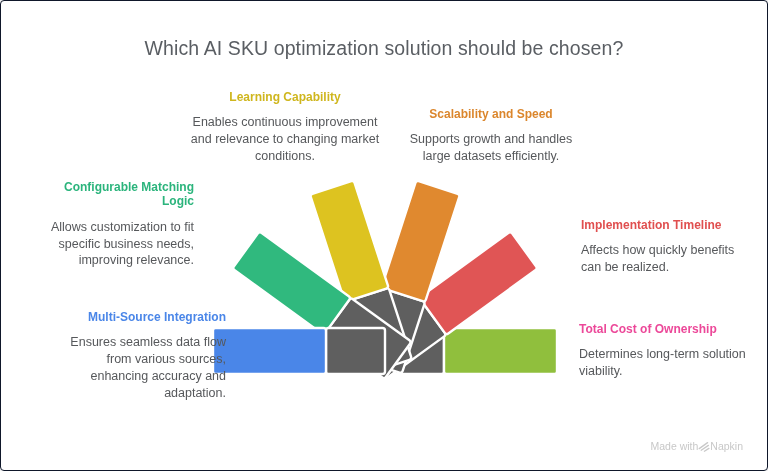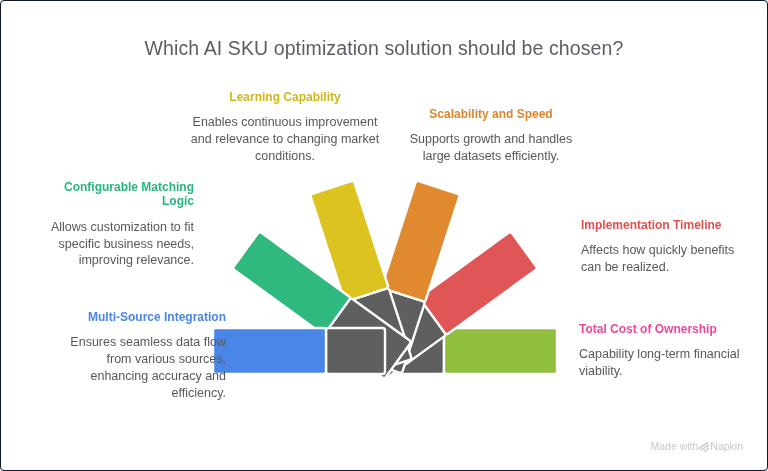--- a/index.html
+++ b/index.html
@@ -74,31 +74,31 @@
     <div class="sec-body">Supports growth and handles large datasets efficiently.</div>
   </div>
 
   <div class="sec sec-configurable sec-right">
     <div class="sec-heading" style="color: rgb(43, 180, 124);">Configurable Matching Logic</div>
     <div class="sec-body">Allows customization to fit specific business needs, improving relevance.</div>
   </div>
 
   <div class="sec sec-multisource sec-right">
     <div class="sec-heading" style="color: rgb(74, 134, 232);">Multi-Source Integration</div>
-    <div class="sec-body">Ensures seamless data flow from various sources, enhancing accuracy and efficiency.</div>
+    <div class="sec-body">Ensures seamless data flow from various sources, enhancing accuracy and adaptation.</div>
   </div>
 
   <div class="sec sec-implementation sec-left">
     <div class="sec-heading" style="color: rgb(224, 79, 79);">Implementation Timeline</div>
     <div class="sec-body">Affects how quickly benefits can be realized.</div>
   </div>
 
   <div class="sec sec-totalcost sec-left">
     <div class="sec-heading" style="color: #ec4899;">Total Cost of Ownership</div>
-    <div class="sec-body">Capability long-term financial viability.</div>
+    <div class="sec-body">Determines long-term solution viability.</div>
   </div>
 
   <div class="watermark" style="color: rgb(200, 200, 200);">
     <span>Made with</span>
     <svg width="12" height="12" viewBox="0 0 12 12">
       <g fill="none" stroke="#c8c8c8" stroke-width="1.3" stroke-linecap="round">
         <path d="M1.2 8.6 L9.6 2.6"></path>
         <path d="M3.2 10.2 L10.4 5.4"></path>
         <path d="M6.4 11.2 L10.9 8.4"></path>
       </g>

